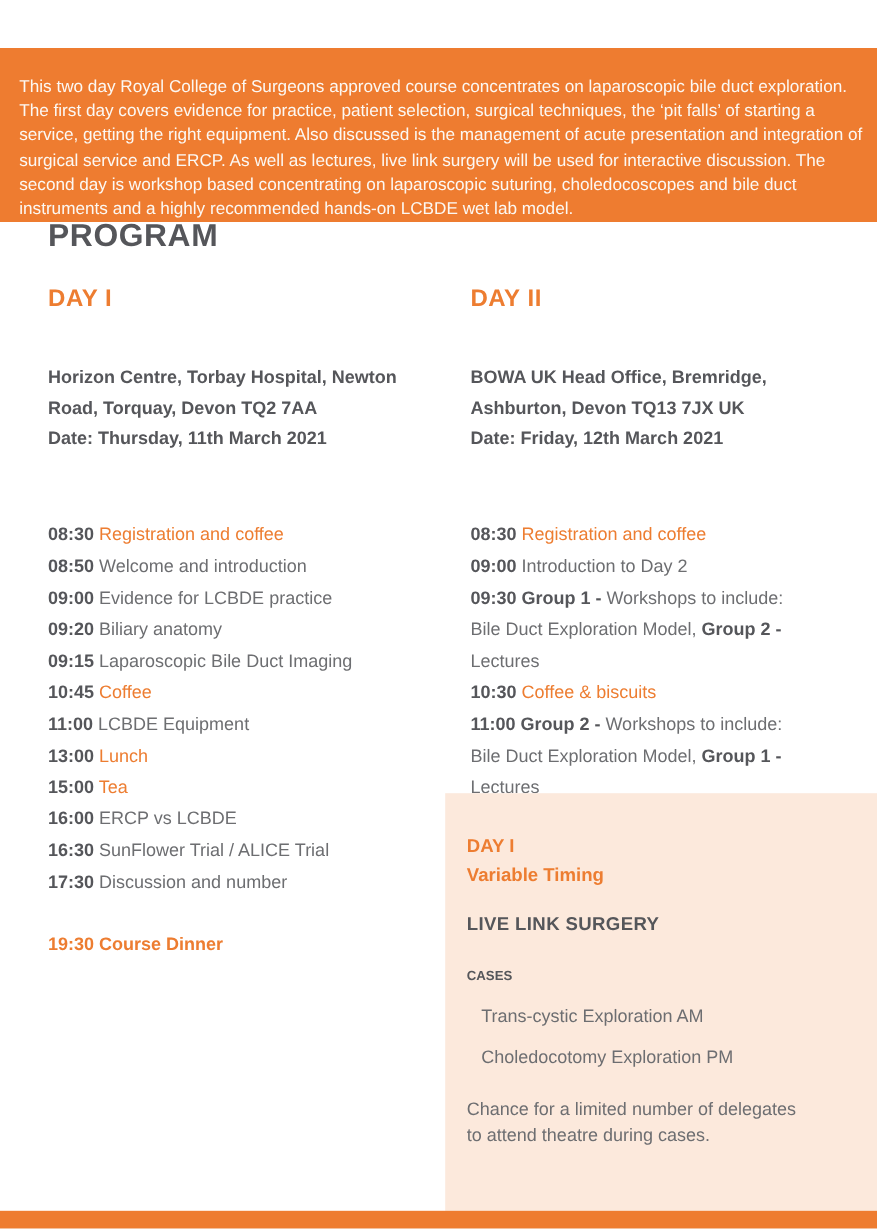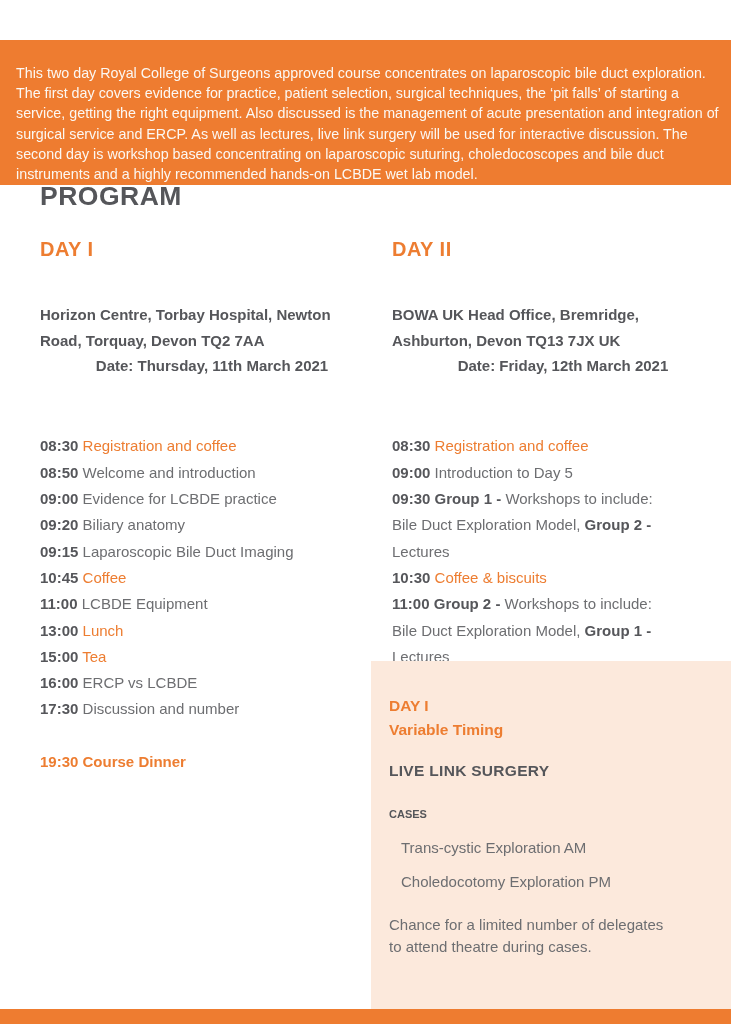--- a/index.html
+++ b/index.html
@@ -25,21 +25,21 @@
   .col1{left:40px;width:344px;}
   .col2{left:392px;width:342px;}
   .day-heading{
     margin:0;font-size:20px;font-weight:bold;
     color:var(--accent-orange,#ED7D31);letter-spacing:0.5px;
   }
   .venue{
     margin:16px 0 0 0;font-weight:bold;color:var(--dark-gray,#55565A);
     font-size:15px;line-height:25.3px;white-space:pre-line;
   }
-  .venue .date{display:block;text-align:center;}
+  .venue .date{display:block;}
   .sched{margin-top:30px;}
   .sched-line{
     margin:0;white-space:pre-line;font-size:15px;line-height:26.3px;
     color:var(--body-gray,#6D6E71);
   }
   .sched-line.gap{margin-top:26px;}
   .seg-time,.seg-bold{font-weight:bold;color:var(--dark-gray,#55565A);}
   .seg-normal{color:var(--body-gray,#6D6E71);}
   .seg-orange{color:var(--accent-orange,#ED7D31);}
   .seg-orangeBold{color:var(--accent-orange,#ED7D31);font-weight:bold;}
@@ -89,35 +89,36 @@
         <p class="sched-line"><span class="seg-time">08:30</span><span class="seg-orange"> Registration and coffee</span></p>
         <p class="sched-line"><span class="seg-time">08:50</span><span class="seg-normal"> Welcome and introduction</span></p>
         <p class="sched-line"><span class="seg-time">09:00</span><span class="seg-normal"> Evidence for LCBDE practice</span></p>
         <p class="sched-line"><span class="seg-time">09:20</span><span class="seg-normal"> Biliary anatomy</span></p>
         <p class="sched-line"><span class="seg-time">09:15</span><span class="seg-normal"> Laparoscopic Bile Duct Imaging</span></p>
         <p class="sched-line"><span class="seg-time">10:45</span><span class="seg-orange"> Coffee</span></p>
         <p class="sched-line"><span class="seg-time">11:00</span><span class="seg-normal"> LCBDE Equipment</span></p>
         <p class="sched-line"><span class="seg-time">13:00</span><span class="seg-orange"> Lunch</span></p>
         <p class="sched-line"><span class="seg-time">15:00</span><span class="seg-orange"> Tea</span></p>
         <p class="sched-line"><span class="seg-time">16:00</span><span class="seg-normal"> ERCP vs LCBDE</span></p>
+        <p class="sched-line"><span class="seg-time">16:30</span><span class="seg-normal"> SunFlower Trial / ALICE Trial</span></p>
         <p class="sched-line"><span class="seg-time">17:30</span><span class="seg-normal"> Discussion and number</span></p>
         <p class="sched-line gap"><span class="seg-orangeBold">19:30 Course Dinner</span></p>
       </div>
   </section>
 
   <section class="col col2">
     <h2 class="day-heading">DAY II</h2>
     <p class="venue">
       <span>BOWA UK Head Office, Bremridge,
 Ashburton, Devon TQ13 7JX UK</span>
       <span class="date">Date: Friday, 12th March 2021</span>
     </p>
     <div class="sched">
         <p class="sched-line"><span class="seg-time">08:30</span><span class="seg-orange"> Registration and coffee</span></p>
-        <p class="sched-line"><span class="seg-time">09:00</span><span class="seg-normal"> Introduction to Day 5</span></p>
+        <p class="sched-line"><span class="seg-time">09:00</span><span class="seg-normal"> Introduction to Day 2</span></p>
         <p class="sched-line"><span class="seg-time">09:30</span><span class="seg-bold"> Group 1 - </span><span class="seg-normal">Workshops to include:
 Bile Duct Exploration Model, </span><span class="seg-bold">Group 2 -</span><span class="seg-normal">
 Lectures</span></p>
         <p class="sched-line"><span class="seg-time">10:30</span><span class="seg-orange"> Coffee &amp; biscuits</span></p>
         <p class="sched-line"><span class="seg-time">11:00</span><span class="seg-bold"> Group 2 - </span><span class="seg-normal">Workshops to include:
 Bile Duct Exploration Model, </span><span class="seg-bold">Group 1 -</span><span class="seg-normal">
 Lectures</span></p>
         <p class="sched-line"><span class="seg-time">12:30</span><span class="seg-orange"> Closing discussion and lunch</span></p>
       </div>
   </section>

